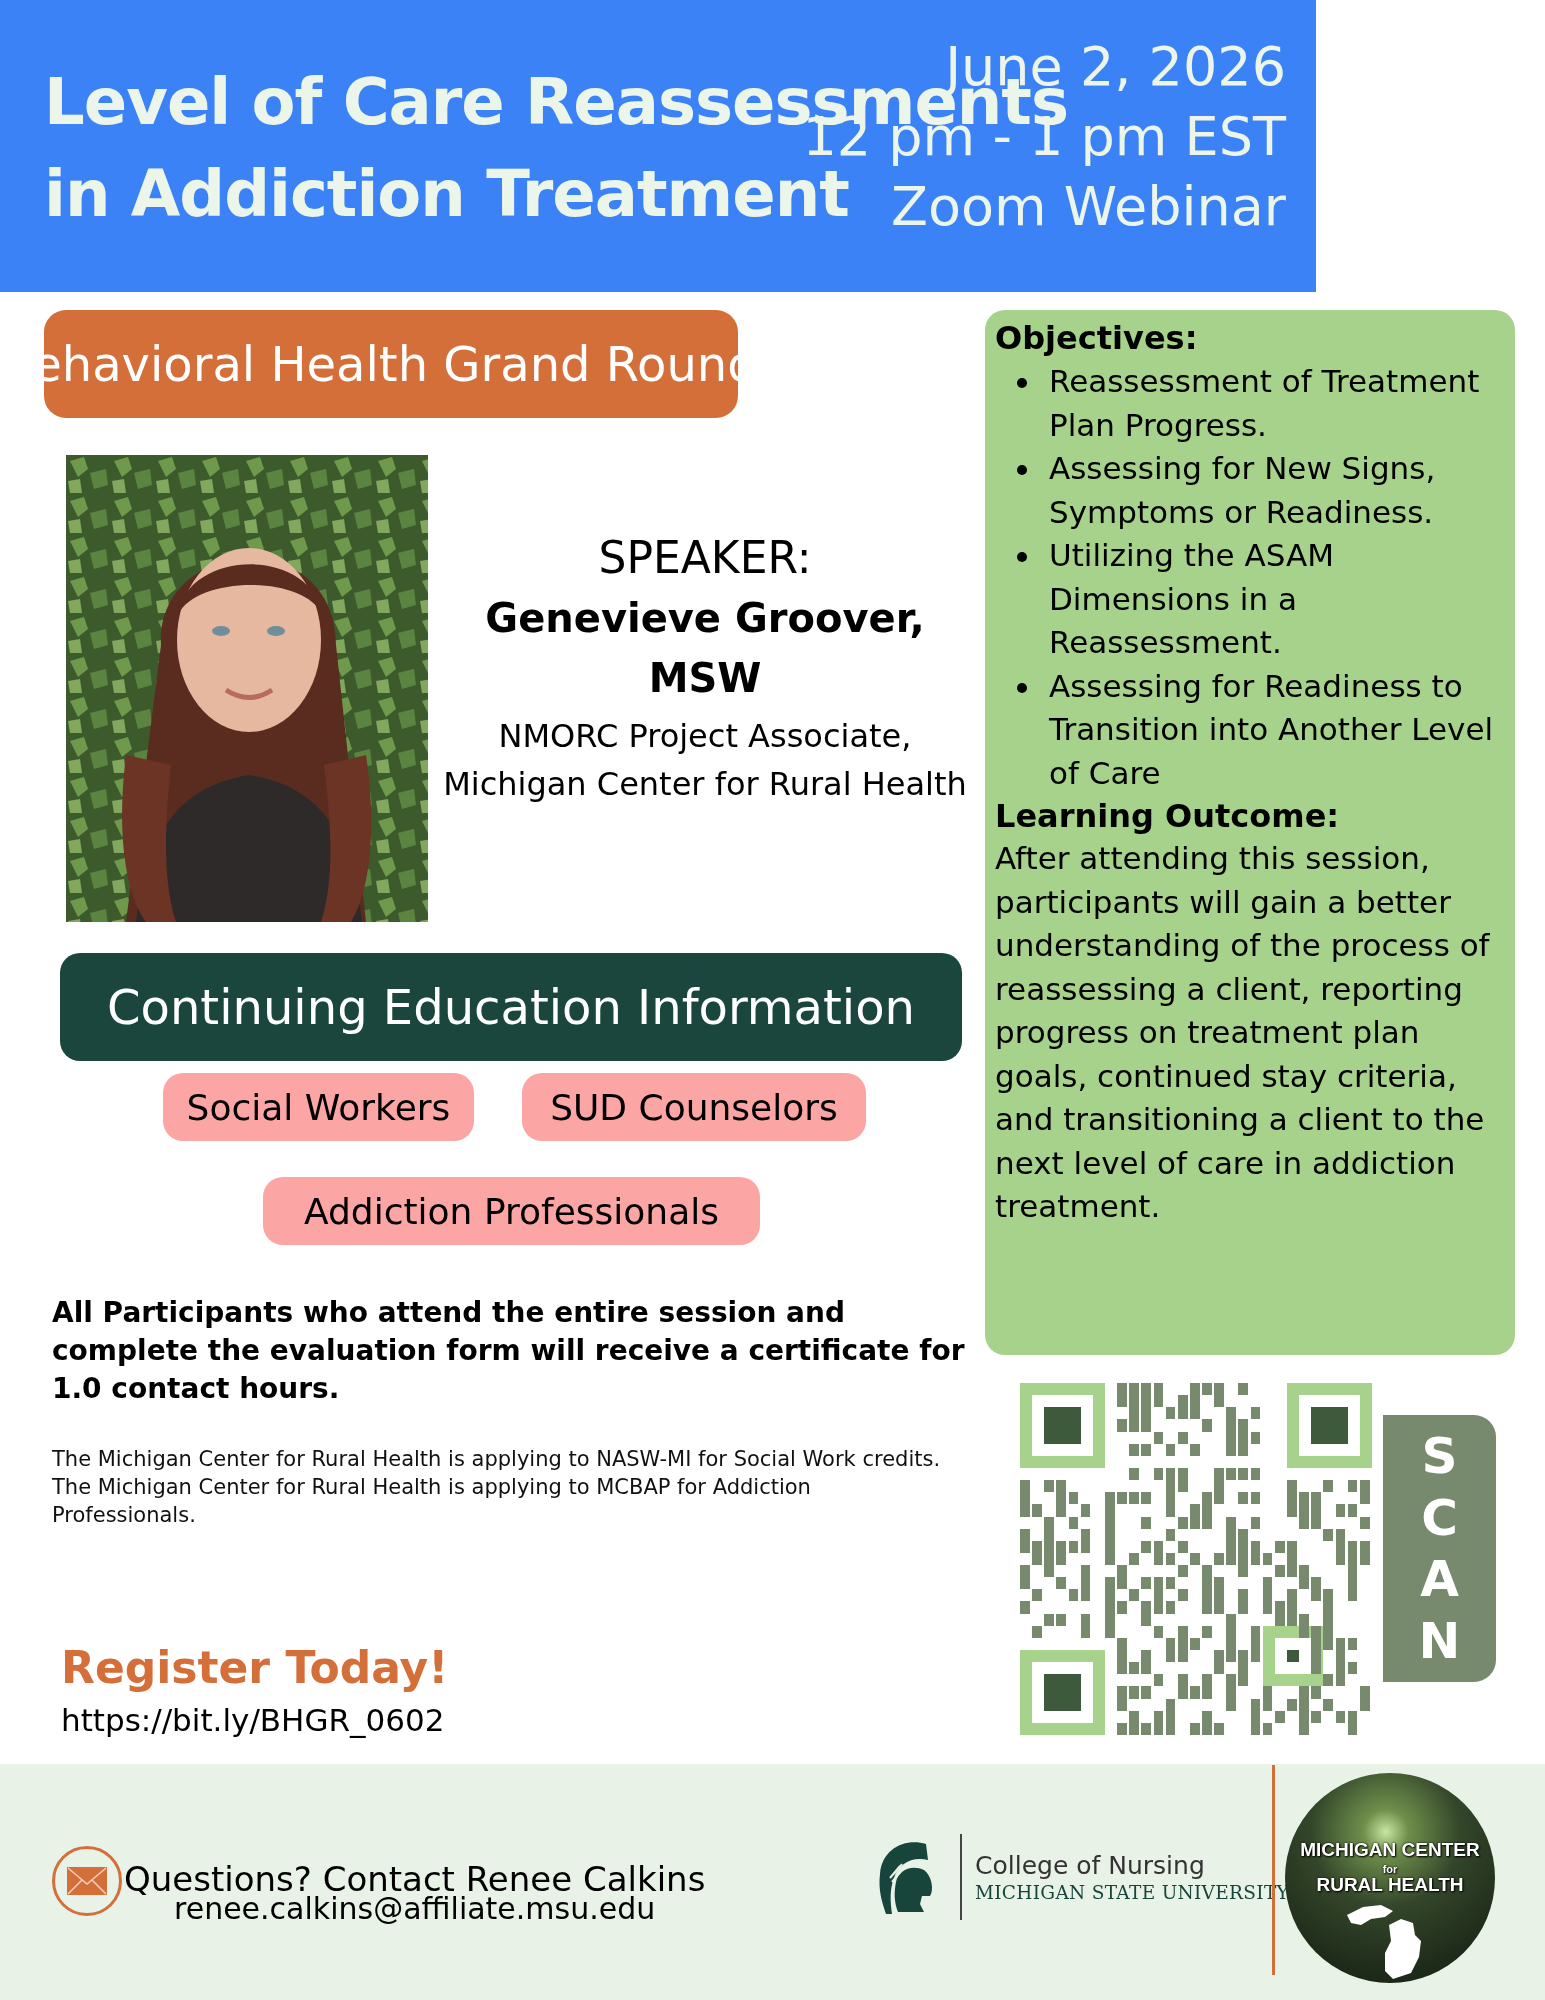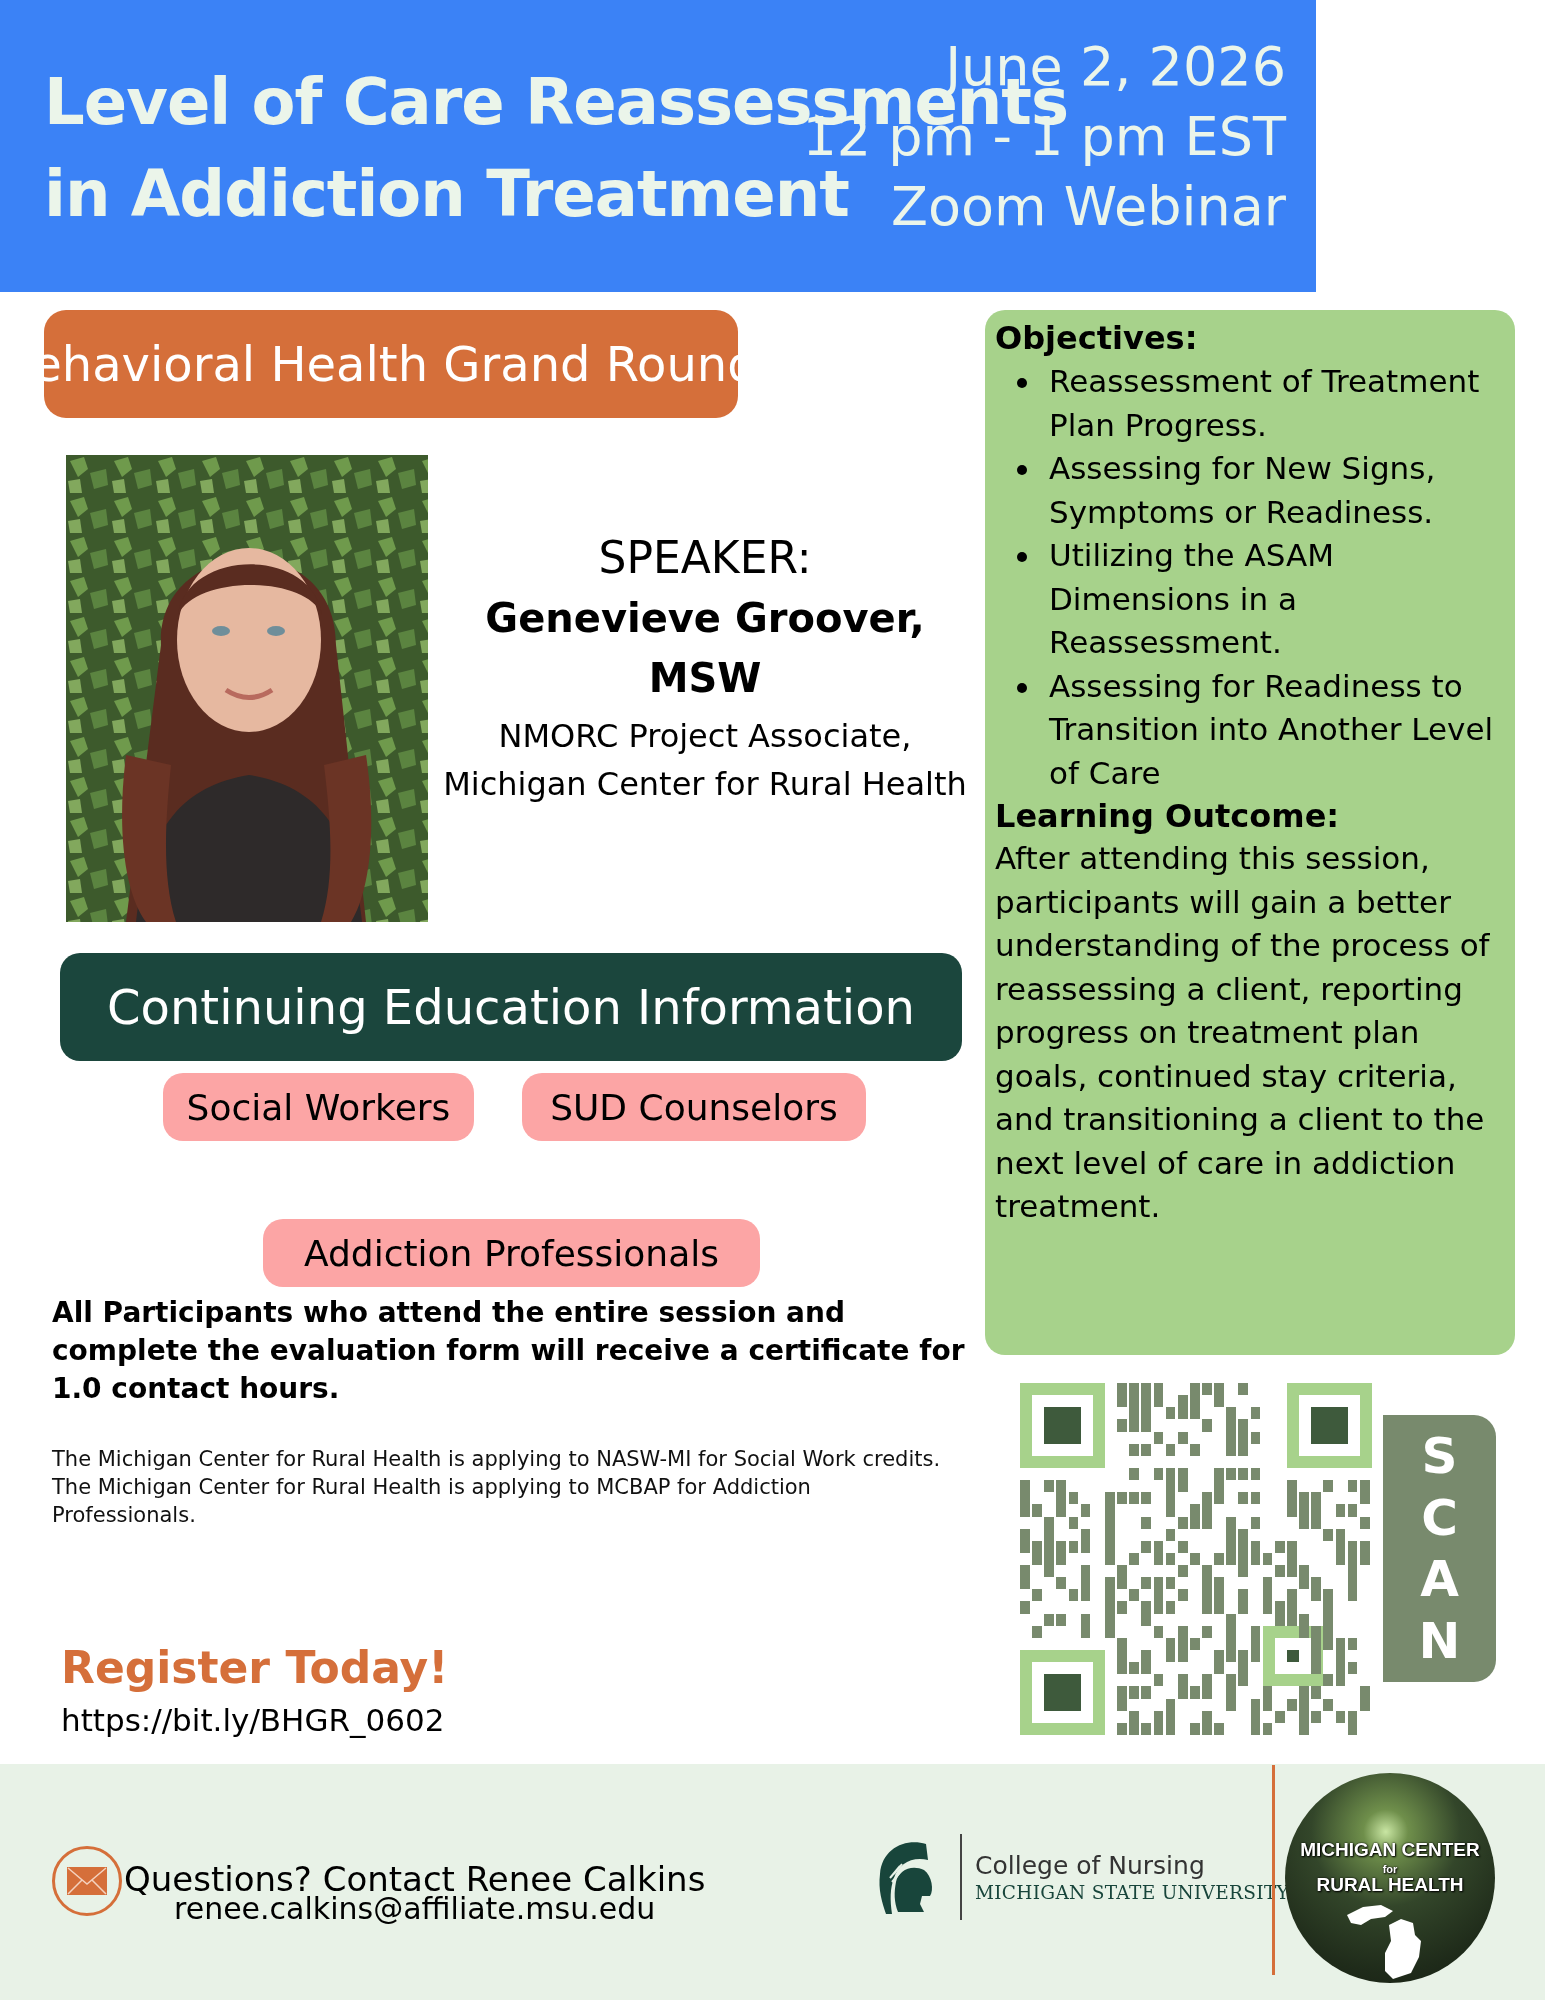--- a/index.html
+++ b/index.html
@@ -27,21 +27,21 @@
   .obj-list { list-style: none; margin-top: 2px; }
   .obj-list li { position: relative; padding-left: 54px; font-size: 31px; line-height: 43.5px; }
   .obj-list li::before { content: ""; position: absolute; left: 22px; top: 18px; width: 10px; height: 10px; background: #000; border-radius: 50%; }
   .lo-heading { font-size: 32px; font-weight: bold; line-height: 42px; margin-top: 0; }
   .lo-text { font-size: 31px; line-height: 43.5px; }
 
   .ce-banner { position: absolute; left: 60px; top: 953px; width: 902px; height: 108px; background: #1b463d; border-radius: 20px; color: #fff; font-size: 48px; display: flex; align-items: center; justify-content: center; white-space: nowrap; }
   .ce-chip { position: absolute; height: 68px; background: #fca5a5; border-radius: 20px; font-size: 36px; display: flex; align-items: center; justify-content: center; white-space: nowrap; color: #000; }
   .chip-sw { left: 163px; top: 1073px; width: 311px; }
   .chip-sud { left: 522px; top: 1073px; width: 344px; }
-  .chip-ap { left: 263px; top: 1219px; width: 497px; }
+  .chip-ap { left: 263px; top: 1177px; width: 497px; }
 
   .cert-note { position: absolute; left: 52px; top: 1294px; width: 920px; font-size: 28px; font-weight: bold; line-height: 38px; }
   .accred-note { position: absolute; left: 52px; top: 1445px; width: 900px; font-size: 21px; line-height: 28px; color: #111; }
 
   .register-heading { position: absolute; left: 61px; top: 1640px; color: #d56f3a; font-weight: bold; font-size: 44px; line-height: 56px; }
   .register-url { position: absolute; left: 61px; top: 1700px; font-size: 31px; line-height: 40px; color: #000; }
 
   .qr { position: absolute; left: 1020px; top: 1383px; width: 352px; height: 352px; }
   .scan-tab { position: absolute; left: 1383px; top: 1415px; width: 113px; height: 267px; background: #788a6d; border-radius: 0 22px 22px 0; color: #fff; font-weight: bold; font-size: 50px; display: flex; flex-direction: column; align-items: center; justify-content: space-evenly; padding: 8px 0; }
 

